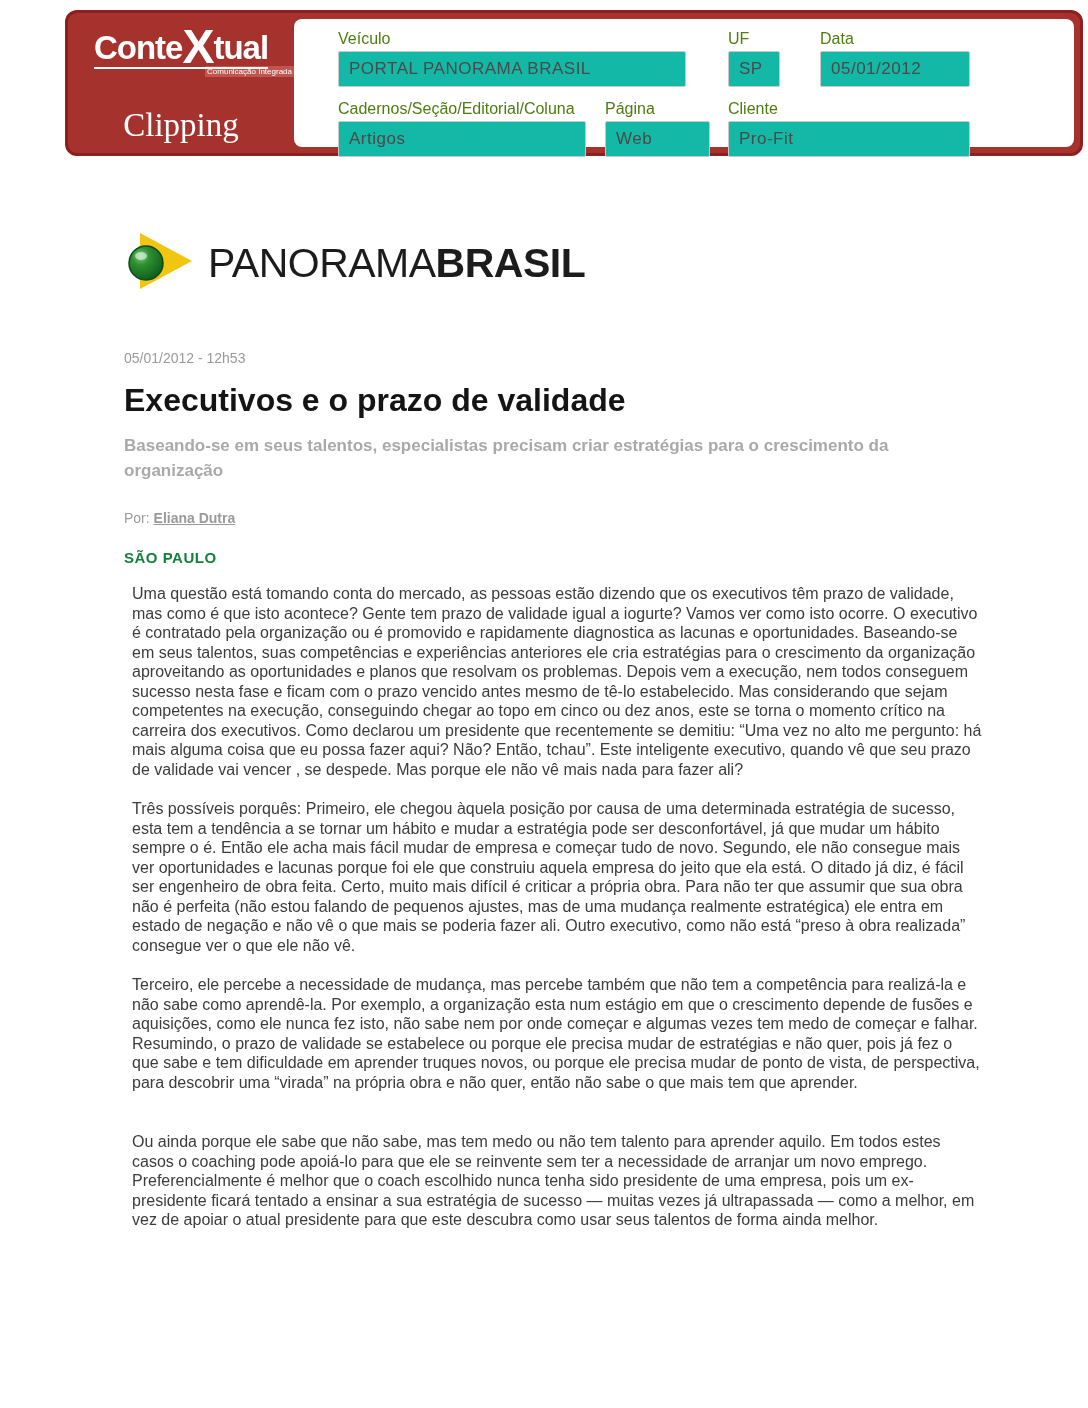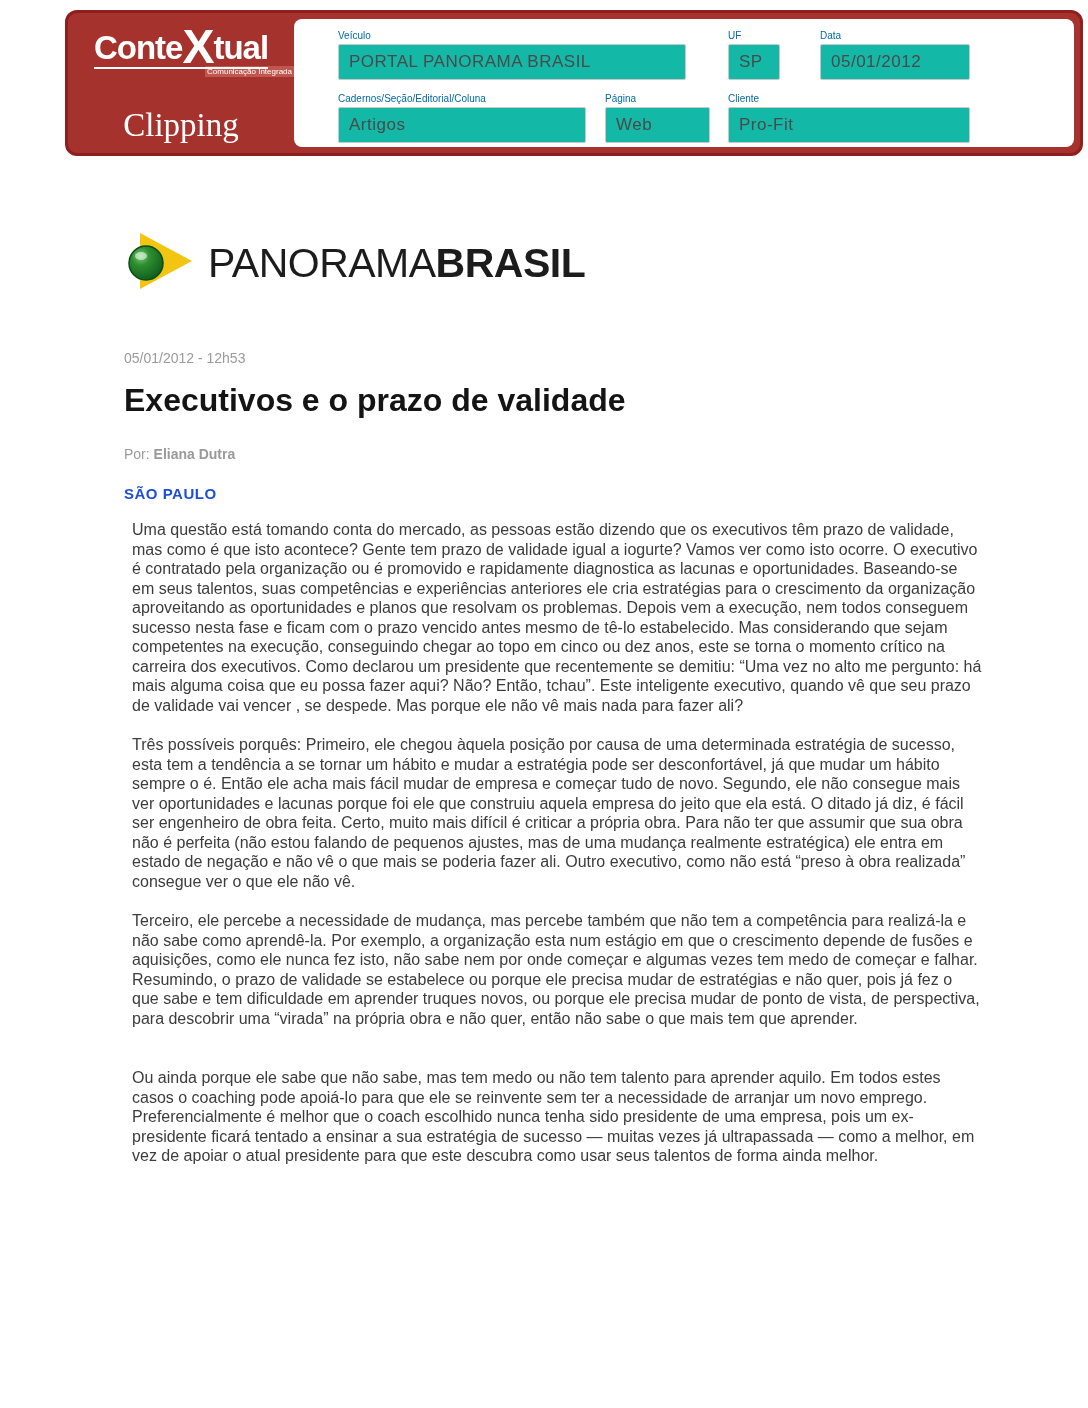--- a/index.html
+++ b/index.html
@@ -34,21 +34,21 @@
     margin-top:30px;clear:both;
   }
 
   .form-panel{
     position:absolute;left:226px;top:6px;right:6px;bottom:6px;
     background:#ffffff;border-radius:8px;
     padding:11px 0 0 44px;box-sizing:border-box;
   }
   .form-row{display:flex;margin-bottom:13px;}
   .field{display:flex;flex-direction:column;}
-  .field-label{font-size:10px;color:#0369a1;margin-bottom:3px;}
+  .field-label{font-size:16px;color:#4d7c0f;margin-bottom:3px;}
   .field-input{
     border:1px solid #c8c8c8;border-radius:2px;height:36px;background:#14b8a6;
     display:flex;align-items:center;padding-left:10px;box-sizing:border-box;
     font-size:17px;color:#4a4a4a;letter-spacing:0.5px;
   }
   .f-veiculo{width:348px;margin-right:42px;}
   .f-uf{width:52px;margin-right:40px;}
   .f-data{width:150px;}
   .f-cadernos{width:248px;margin-right:19px;}
   .f-pagina{width:105px;margin-right:18px;}
@@ -59,22 +59,22 @@
 
   .pb-logo{display:flex;align-items:center;height:66px;}
   .pb-mark{width:72px;height:62px;flex:0 0 auto;}
   .pb-name{font-size:41px;color:#1c1c1c;letter-spacing:-0.5px;margin-left:12px;white-space:nowrap;}
   .pb-name .bold{font-weight:bold;}
 
   .timestamp{margin-top:54px;font-size:14px;color:#9a9a9a;}
   .title{margin:16px 0 0 0;font-size:32px;font-weight:bold;color:#141414;letter-spacing:0;}
   .subtitle{margin-top:14px;font-size:17px;font-weight:bold;color:#a9a9a9;line-height:25px;width:860px;}
   .byline{margin-top:27px;font-size:14px;color:#9a9a9a;}
-  .byline .author{font-weight:bold;}
-  .city{margin-top:23px;font-size:15px;font-weight:bold;color:#1d4ed8;letter-spacing:0.5px;}
+  .byline .author{font-weight:bold;text-decoration:underline;}
+  .city{margin-top:23px;font-size:15px;font-weight:bold;color:#15803d;letter-spacing:0.5px;}
 
   .article p{margin:8px;font-size:16px;line-height:19.5px;color:#3c3c3c;width:850px;}
   .para-1{margin-top:18px !important;}
   .para-2,.para-3{margin-top:20px !important;}
   .para-4{margin-top:40px !important;}
 </style>
 </head>
 <body>
 
 <header class="clip-header">
@@ -133,20 +133,21 @@
       <circle cx="22" cy="31" r="17" fill="url(#ballGrad)" stroke="#0a4c17" stroke-width="1.5"></circle>
       <ellipse cx="17" cy="24" rx="6" ry="4" fill="#ffffff" opacity="0.55"></ellipse>
     </svg>
     <div class="pb-name"><span>PANORAMA</span><span class="bold">BRASIL</span></div>
   </div>
 
   <div class="timestamp">05/01/2012 - 12h53</div>
 
   <h1 class="title">Executivos e o prazo de validade</h1>
 
+  <div class="subtitle">Baseando-se em seus talentos, especialistas precisam criar estratégias para o crescimento da organização</div>
 
   <div class="byline">
     <span>Por:</span>
     <span class="author">Eliana Dutra</span>
   </div>
 
   <div class="city">SÃO PAULO</div>
 
   <p class="para-1">Uma questão está tomando conta do mercado, as pessoas estão dizendo que os executivos têm prazo de validade, mas como é que isto acontece? Gente tem prazo de validade igual a iogurte? Vamos ver como isto ocorre. O executivo é contratado pela organização ou é promovido e rapidamente diagnostica as lacunas e oportunidades. Baseando-se em seus talentos, suas competências e experiências anteriores ele cria estratégias para o crescimento da organização aproveitando as oportunidades e planos que resolvam os problemas. Depois vem a execução, nem todos conseguem sucesso nesta fase e ficam com o prazo vencido antes mesmo de tê-lo estabelecido. Mas considerando que sejam competentes na execução, conseguindo chegar ao topo em cinco ou dez anos, este se torna o momento crítico na carreira dos executivos. Como declarou um presidente que recentemente se demitiu: “Uma vez no alto me pergunto: há mais alguma coisa que eu possa fazer aqui? Não? Então, tchau”.  Este inteligente executivo, quando  vê que  seu prazo de validade vai vencer , se despede.  Mas porque ele não vê mais nada para fazer ali?</p>
   <p class="para-2">Três possíveis porquês: Primeiro, ele chegou àquela posição por causa de uma determinada estratégia de sucesso, esta tem a tendência a se tornar um hábito e mudar a estratégia pode ser desconfortável, já que mudar um hábito sempre o é. Então ele acha mais fácil mudar de empresa e começar tudo de novo. Segundo, ele não consegue mais ver oportunidades e lacunas porque foi ele que construiu aquela empresa do jeito que ela está. O ditado já diz, é fácil ser engenheiro de obra feita. Certo, muito mais difícil é criticar a própria obra. Para não ter que assumir que sua obra não é perfeita (não estou falando de pequenos ajustes, mas de uma mudança realmente estratégica) ele entra em estado de negação e não vê o que mais se poderia fazer ali. Outro executivo, como não está “preso à obra realizada” consegue ver o que ele não vê.</p>

